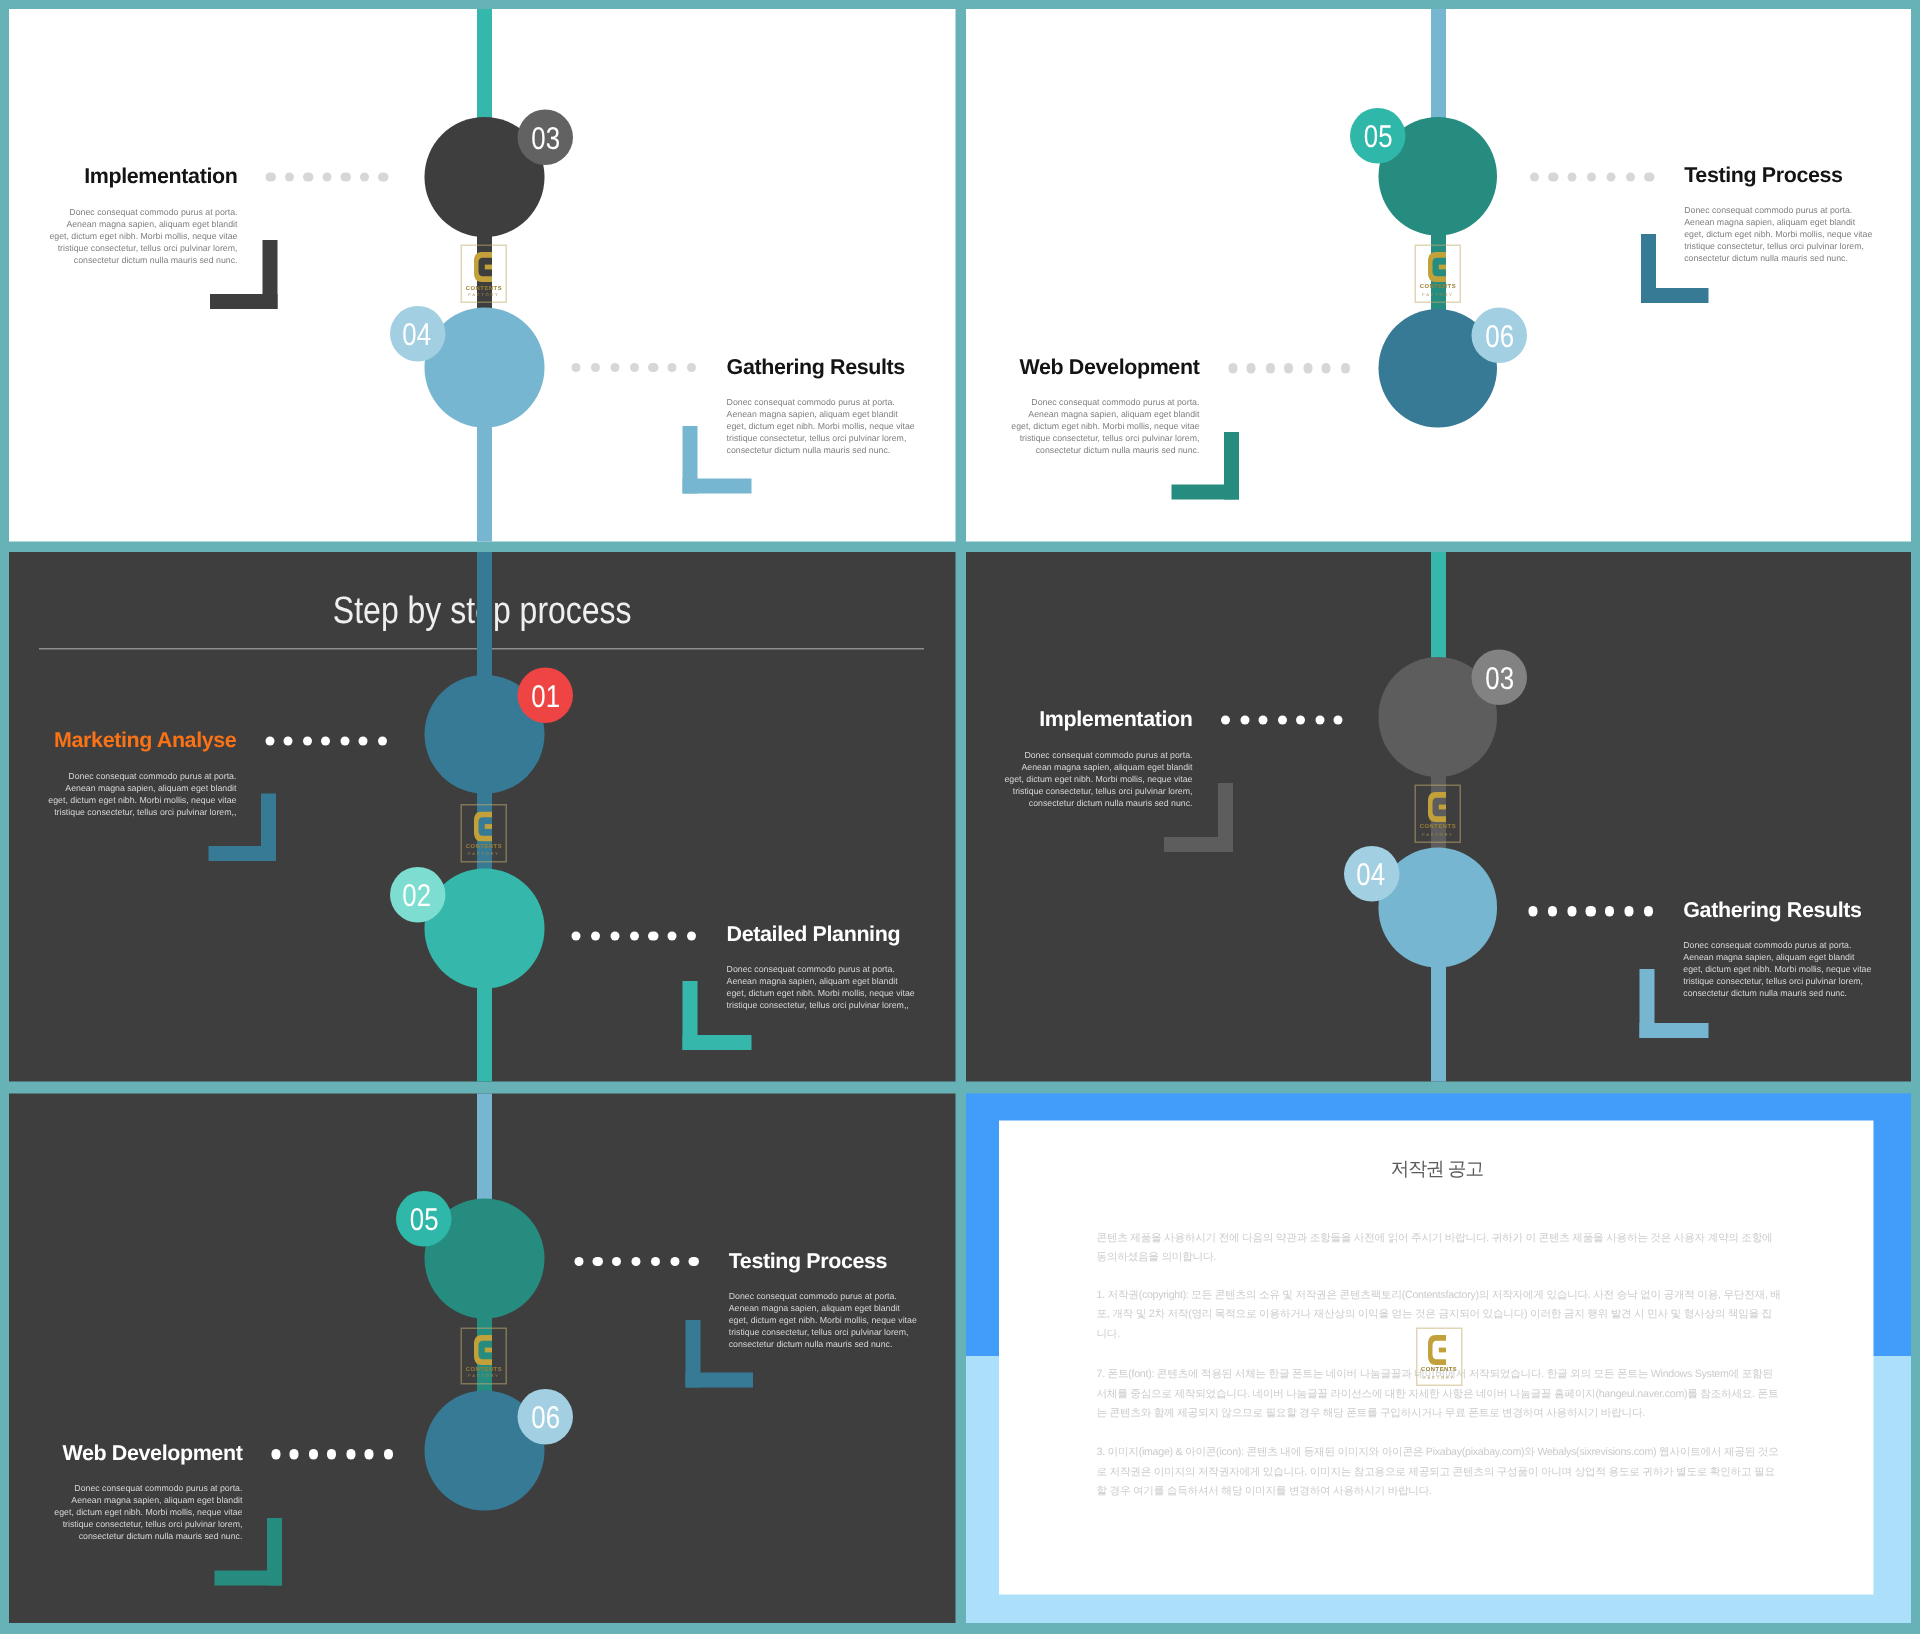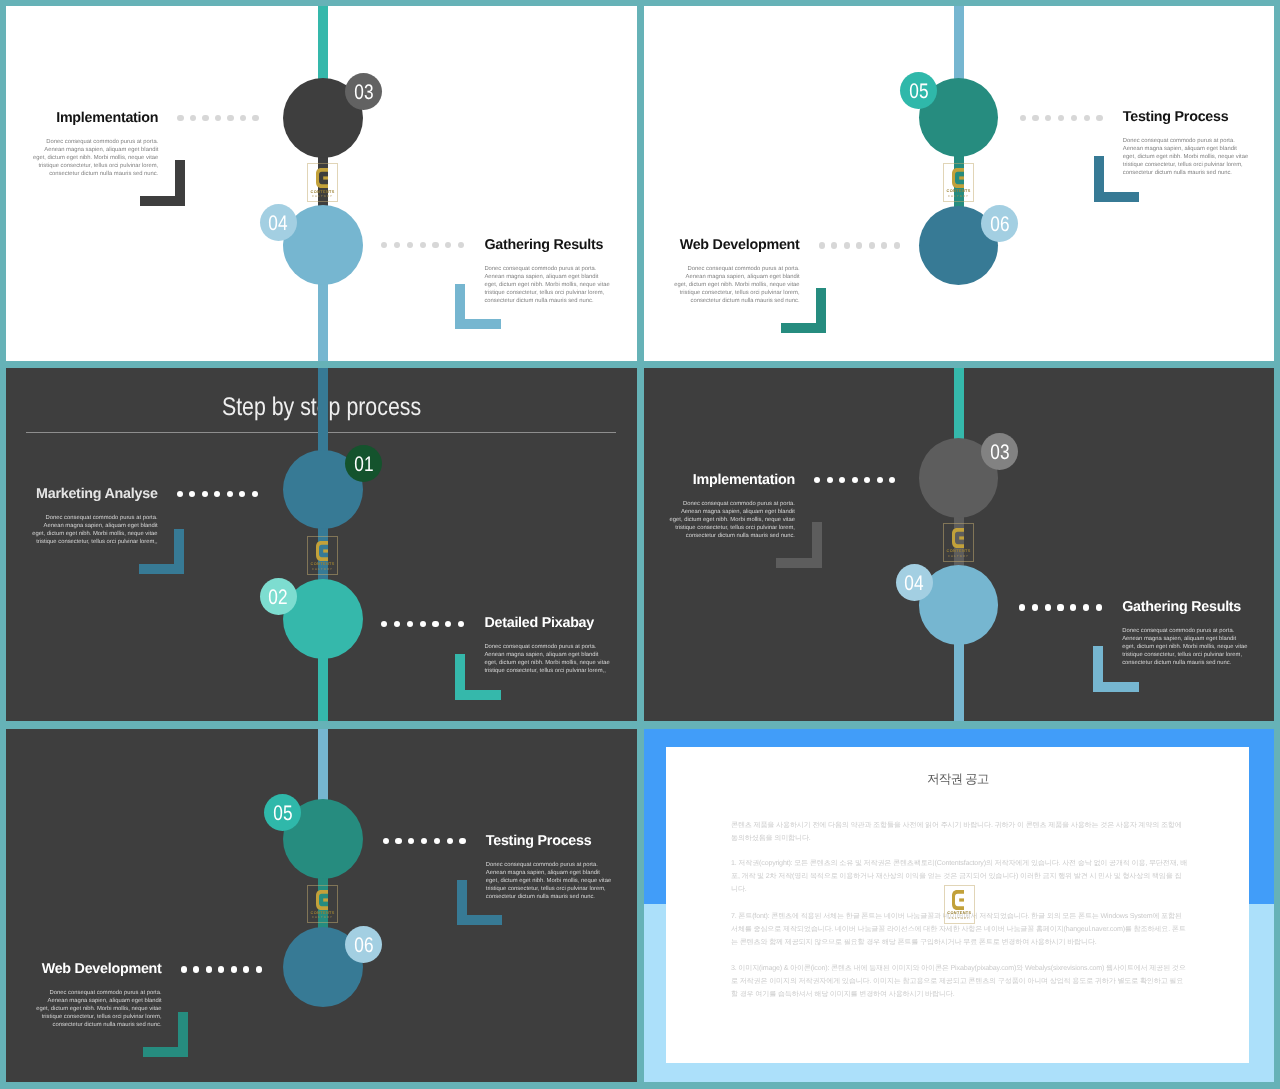--- a/index.html
+++ b/index.html
@@ -175,52 +175,52 @@
       </div>
     </div>
     <div class="slide s3" style="left:6px;top:368px;width:631px;height:353px;">
       <div class="hdg" style="left:0;top:24.8px;width:631px;text-align:center;font-size:25.4px;">Step by step process</div>
       <div class="hrule" style="left:20.4px;top:63.6px;width:589.5px;"></div>
       <div class="spine" style="left:312.2px;top:-1.0px;width:10.0px;height:122.6px;background:#377a95;"></div>
       <div class="spine" style="left:312.2px;top:121.6px;width:10.0px;height:129.3px;background:#377a95;"></div>
       <div class="spine" style="left:312.2px;top:250.9px;width:10.0px;height:103.1px;background:#35b8ab;"></div>
       <div class="circ" style="left:276.8px;top:81.7px;width:79.8px;height:79.8px;background:#377a95;"></div>
       <div class="circ" style="left:276.8px;top:211.0px;width:79.8px;height:79.8px;background:#35b8ab;"></div>
-      <div class="badge" style="left:339.4px;top:76.9px;width:37.0px;height:37.0px;background:#14532d;font-size:21.0px;line-height:40.2px;color:#fff;"><span>01</span></div>
+      <div class="badge" style="left:339.4px;top:76.9px;width:37.0px;height:37.0px;background:#ef4444;font-size:21.0px;line-height:40.2px;color:#fff;"><span>01</span></div>
       <div class="badge" style="left:253.6px;top:210.0px;width:37.0px;height:37.0px;background:#7dddd0;font-size:21.0px;line-height:40.2px;color:#fff;"><span>02</span></div>
       <div class="wm" style="left:301.1px;top:168.0px;width:31.1px;height:38.5px;">
         <div class="bx"></div>
         <svg class="lg" viewBox="0 0 120 200" width="12" height="20">
           <path fill="#c2a13a" d="M52 0 C18 0 0 22 0 60 L0 140 C0 178 18 200 52 200 L120 200 L120 162 L58 162 C40 162 30 150 30 130 L30 70 C30 50 40 38 58 38 L120 38 L120 0 Z"></path>
           <rect x="72" y="84" width="48" height="32" fill="#c2a13a"></rect>
         </svg>
         <div class="n1">CONTENTS</div>
         <div class="n2">FACTORY</div>
       </div>
-      <div class="ttl" style="right:479.4px;transform-origin:right top;top:117.9px;font-size:14.3px;color:#e5e5e5;">Marketing Analyse</div>
+      <div class="ttl" style="right:479.4px;transform-origin:right top;top:117.9px;font-size:14.3px;color:#f97316;">Marketing Analyse</div>
       <div class="bdy" style="right:479.4px;text-align:right;top:146.0px;width:126.0px;color:#d7d7d7;font-size:5.85px;line-height:8.03px;">
         <div class="bl">Donec consequat commodo purus at porta.</div>
         <div class="bl">Aenean magna sapien, aliquam eget blandit</div>
         <div class="bl">eget, dictum eget nibh. Morbi mollis, neque vitae</div>
         <div class="bl">tristique consectetur, tellus orci pulvinar lorem,,</div>
       </div>
       <div class="dots" style="left:170.7px;top:123.2px;width:81.3px;height:6.2px;">
         <i style="left:0.0px;width:6.2px;height:6.2px;background:#ffffff;"></i>
         <i style="left:12.5px;width:6.2px;height:6.2px;background:#ffffff;"></i>
         <i style="left:25.0px;width:6.2px;height:6.2px;background:#ffffff;"></i>
         <i style="left:37.6px;width:6.2px;height:6.2px;background:#ffffff;"></i>
         <i style="left:50.1px;width:6.2px;height:6.2px;background:#ffffff;"></i>
         <i style="left:62.6px;width:6.2px;height:6.2px;background:#ffffff;"></i>
         <i style="left:75.1px;width:6.2px;height:6.2px;background:#ffffff;"></i>
       </div>
       <div class="lbr" style="left:132.9px;top:160.6px;width:45.5px;height:45.5px;">
         <div class="lb-v" style="right:0;top:0;width:10.0px;height:45.5px;background:#377a95;"></div>
         <div class="lb-h" style="left:0;bottom:0;width:45.5px;height:10.0px;background:#377a95;"></div>
       </div>
-      <div class="ttl" style="left:478.4px;transform-origin:left top;top:247.2px;font-size:14.3px;color:#ffffff;">Detailed Pixabay</div>
+      <div class="ttl" style="left:478.4px;transform-origin:left top;top:247.2px;font-size:14.3px;color:#ffffff;">Detailed Planning</div>
       <div class="bdy" style="left:478.4px;text-align:left;top:275.3px;width:126.0px;color:#d7d7d7;font-size:5.85px;line-height:8.03px;">
         <div class="bl">Donec consequat commodo purus at porta.</div>
         <div class="bl">Aenean magna sapien, aliquam eget blandit</div>
         <div class="bl">eget, dictum eget nibh. Morbi mollis, neque vitae</div>
         <div class="bl">tristique consectetur, tellus orci pulvinar lorem,,</div>
       </div>
       <div class="dots" style="left:375.3px;top:252.5px;width:82.9px;height:6.2px;">
         <i style="left:0.0px;width:6.2px;height:6.2px;background:#ffffff;"></i>
         <i style="left:12.8px;width:6.2px;height:6.2px;background:#ffffff;"></i>
         <i style="left:25.6px;width:6.2px;height:6.2px;background:#ffffff;"></i>

